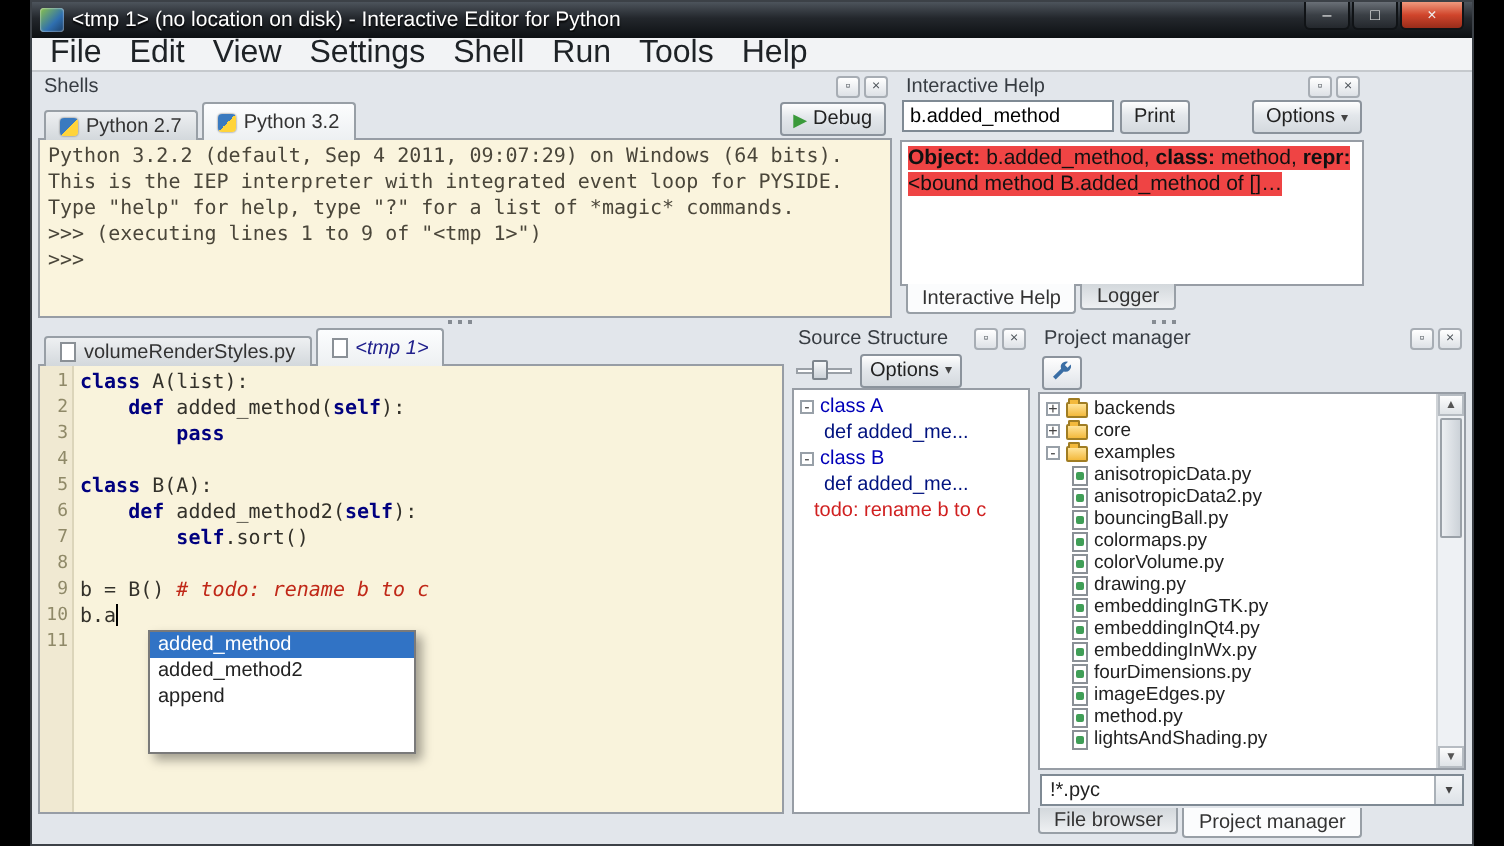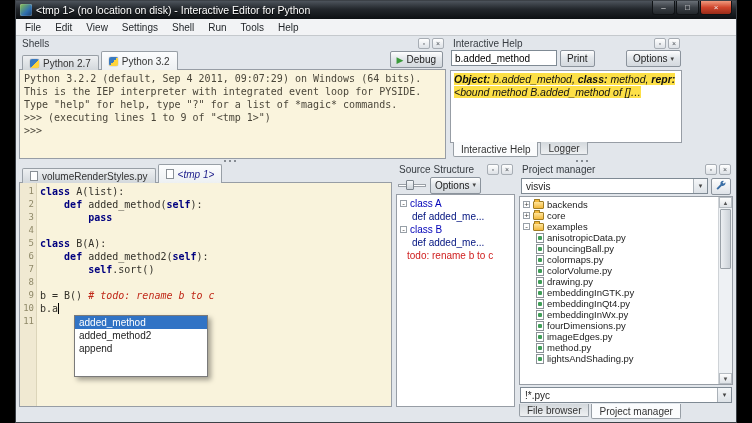--- a/index.html
+++ b/index.html
@@ -16,21 +16,21 @@
   .title-text{color:#fff;font-size:10.5px;flex:1;white-space:nowrap;overflow:hidden;text-shadow:0 1px 1px #000;}
   .win-btns{display:flex;gap:1px;align-self:flex-start;margin-right:4px;}
   .wb{width:21px;height:13px;display:flex;align-items:center;justify-content:center;font-size:8px;color:#eee;
       border:1px solid #101316;border-top:none;border-radius:0 0 3px 3px;
       background:linear-gradient(#6a7077,#3a3f45 50%,#24282d);}
   .wb.close{width:30px;background:linear-gradient(#f09a7e,#d0452c 50%,#992c1a);}
 
   
   .menubar{position:absolute;left:0;top:18px;right:0;height:16px;background:#f2f3f5;
            border-bottom:1px solid #c5c9cd;display:flex;align-items:center;padding-left:2px;}
-  .menu-item{font-size:10px;color:#1e2226;padding:0 7px;}
+  .menu-item{font-size:16px;color:#1e2226;padding:0 7px;}
 
   
   .panel{position:absolute;display:flex;flex-direction:column;box-sizing:border-box;}
   .panel-header{height:13px;flex:0 0 13px;display:flex;align-items:center;font-size:10px;color:#373c42;
                 padding:0 2px 0 3px;}
   .ph-icons{margin-left:auto;display:flex;gap:2px;}
   .ph-btn{width:12px;height:11px;box-sizing:border-box;border:1px solid #a7adb4;border-radius:2px;
           background:linear-gradient(#ffffff,#dde1e6);font-size:7px;line-height:9px;text-align:center;color:#4a5056;}
 
   
@@ -68,21 +68,21 @@
   .shell-output{flex:1;min-height:0;background:#faf4dd;border:1px solid #979da5;
                 font-family:"DejaVu Sans Mono",monospace;font-size:10px;line-height:13px;color:#4a463a;
                 padding:2px 4px;overflow:hidden;position:relative;z-index:1;}
 
   
   #help-panel{left:434px;top:36px;width:232px;height:122px;}
   .hp-controls{height:20px;flex:0 0 20px;display:flex;gap:3px;padding:0 1px;}
   .spacer{flex:1;}
   .hp-content{flex:1;min-height:0;background:#fff;border:1px solid #979da5;font-size:10.5px;line-height:13px;
               padding:2px 3px;overflow:hidden;color:#111;}
-  .hl-sel{background:#fde047;font-style:italic;}
+  .hl-sel{background:#ef4444;}
   .hp-content .b{font-weight:bold;}
 
   
   #editor-panel{left:3px;top:162px;width:373px;height:244px;}
   .ed-body{flex:1;min-height:0;display:flex;border:1px solid #979da5;background:#f9f3dc;overflow:hidden;
            position:relative;z-index:1;}
   .gutter{width:17px;flex:0 0 17px;background:#f0e9d2;border-right:1px solid #dcd5ba;color:#8f8968;
           font-family:"DejaVu Sans Mono",monospace;font-size:9px;line-height:13px;text-align:right;
           padding:2px 2px 0 0;box-sizing:border-box;}
   .code{flex:1;font-family:"DejaVu Sans Mono",monospace;font-size:10px;line-height:13px;color:#33312a;
@@ -308,26 +308,20 @@
 
     <div class="panel" id="project-panel">
       <div class="panel-header">
         <span>Project manager</span>
         <span class="ph-icons">
           <span class="ph-btn">▫</span>
           <span class="ph-btn">×</span>
         </span>
       </div>
       <div class="pm-controls">
-        <span class="combo">
-          <span>visvis</span>
-          <span class="arrow-btn">
-            <span class="arrow">▾</span>
-          </span>
-        </span>
         <span class="tool-btn">
           <svg width="12" height="12" viewBox="0 0 16 16">
             <path d="M13.8 3a3.6 3.6 0 0 1-4.6 4.6l-5.4 5.4-1.8-1.8 5.4-5.4A3.6 3.6 0 0 1 12 1.2L9.9 3.3l1.8 1.8L13.8 3z" fill="#3a6ea5"></path>
           </svg>
         </span>
       </div>
       <div class="pm-tree">
         <div class="pm-rows" id="pm-rows">
             <div class="pm-row" style="padding-left: 1px;">
               <span class="exp">+</span>
@@ -340,20 +334,24 @@
               <span class="pm-lbl">core</span>
             </div>
             <div class="pm-row" style="padding-left: 1px;">
               <span class="exp">-</span>
               <span class="folder-icon"></span>
               <span class="pm-lbl">examples</span>
             </div>
             <div class="pm-row" style="padding-left: 14px;">
               <span class="pyfile-icon"></span>
               <span class="pm-lbl">anisotropicData.py</span>
+            </div>
+            <div class="pm-row" style="padding-left: 14px;">
+              <span class="pyfile-icon"></span>
+              <span class="pm-lbl">anisotropicData2.py</span>
             </div>
             <div class="pm-row" style="padding-left: 14px;">
               <span class="pyfile-icon"></span>
               <span class="pm-lbl">bouncingBall.py</span>
             </div>
             <div class="pm-row" style="padding-left: 14px;">
               <span class="pyfile-icon"></span>
               <span class="pm-lbl">colormaps.py</span>
             </div>
             <div class="pm-row" style="padding-left: 14px;">

